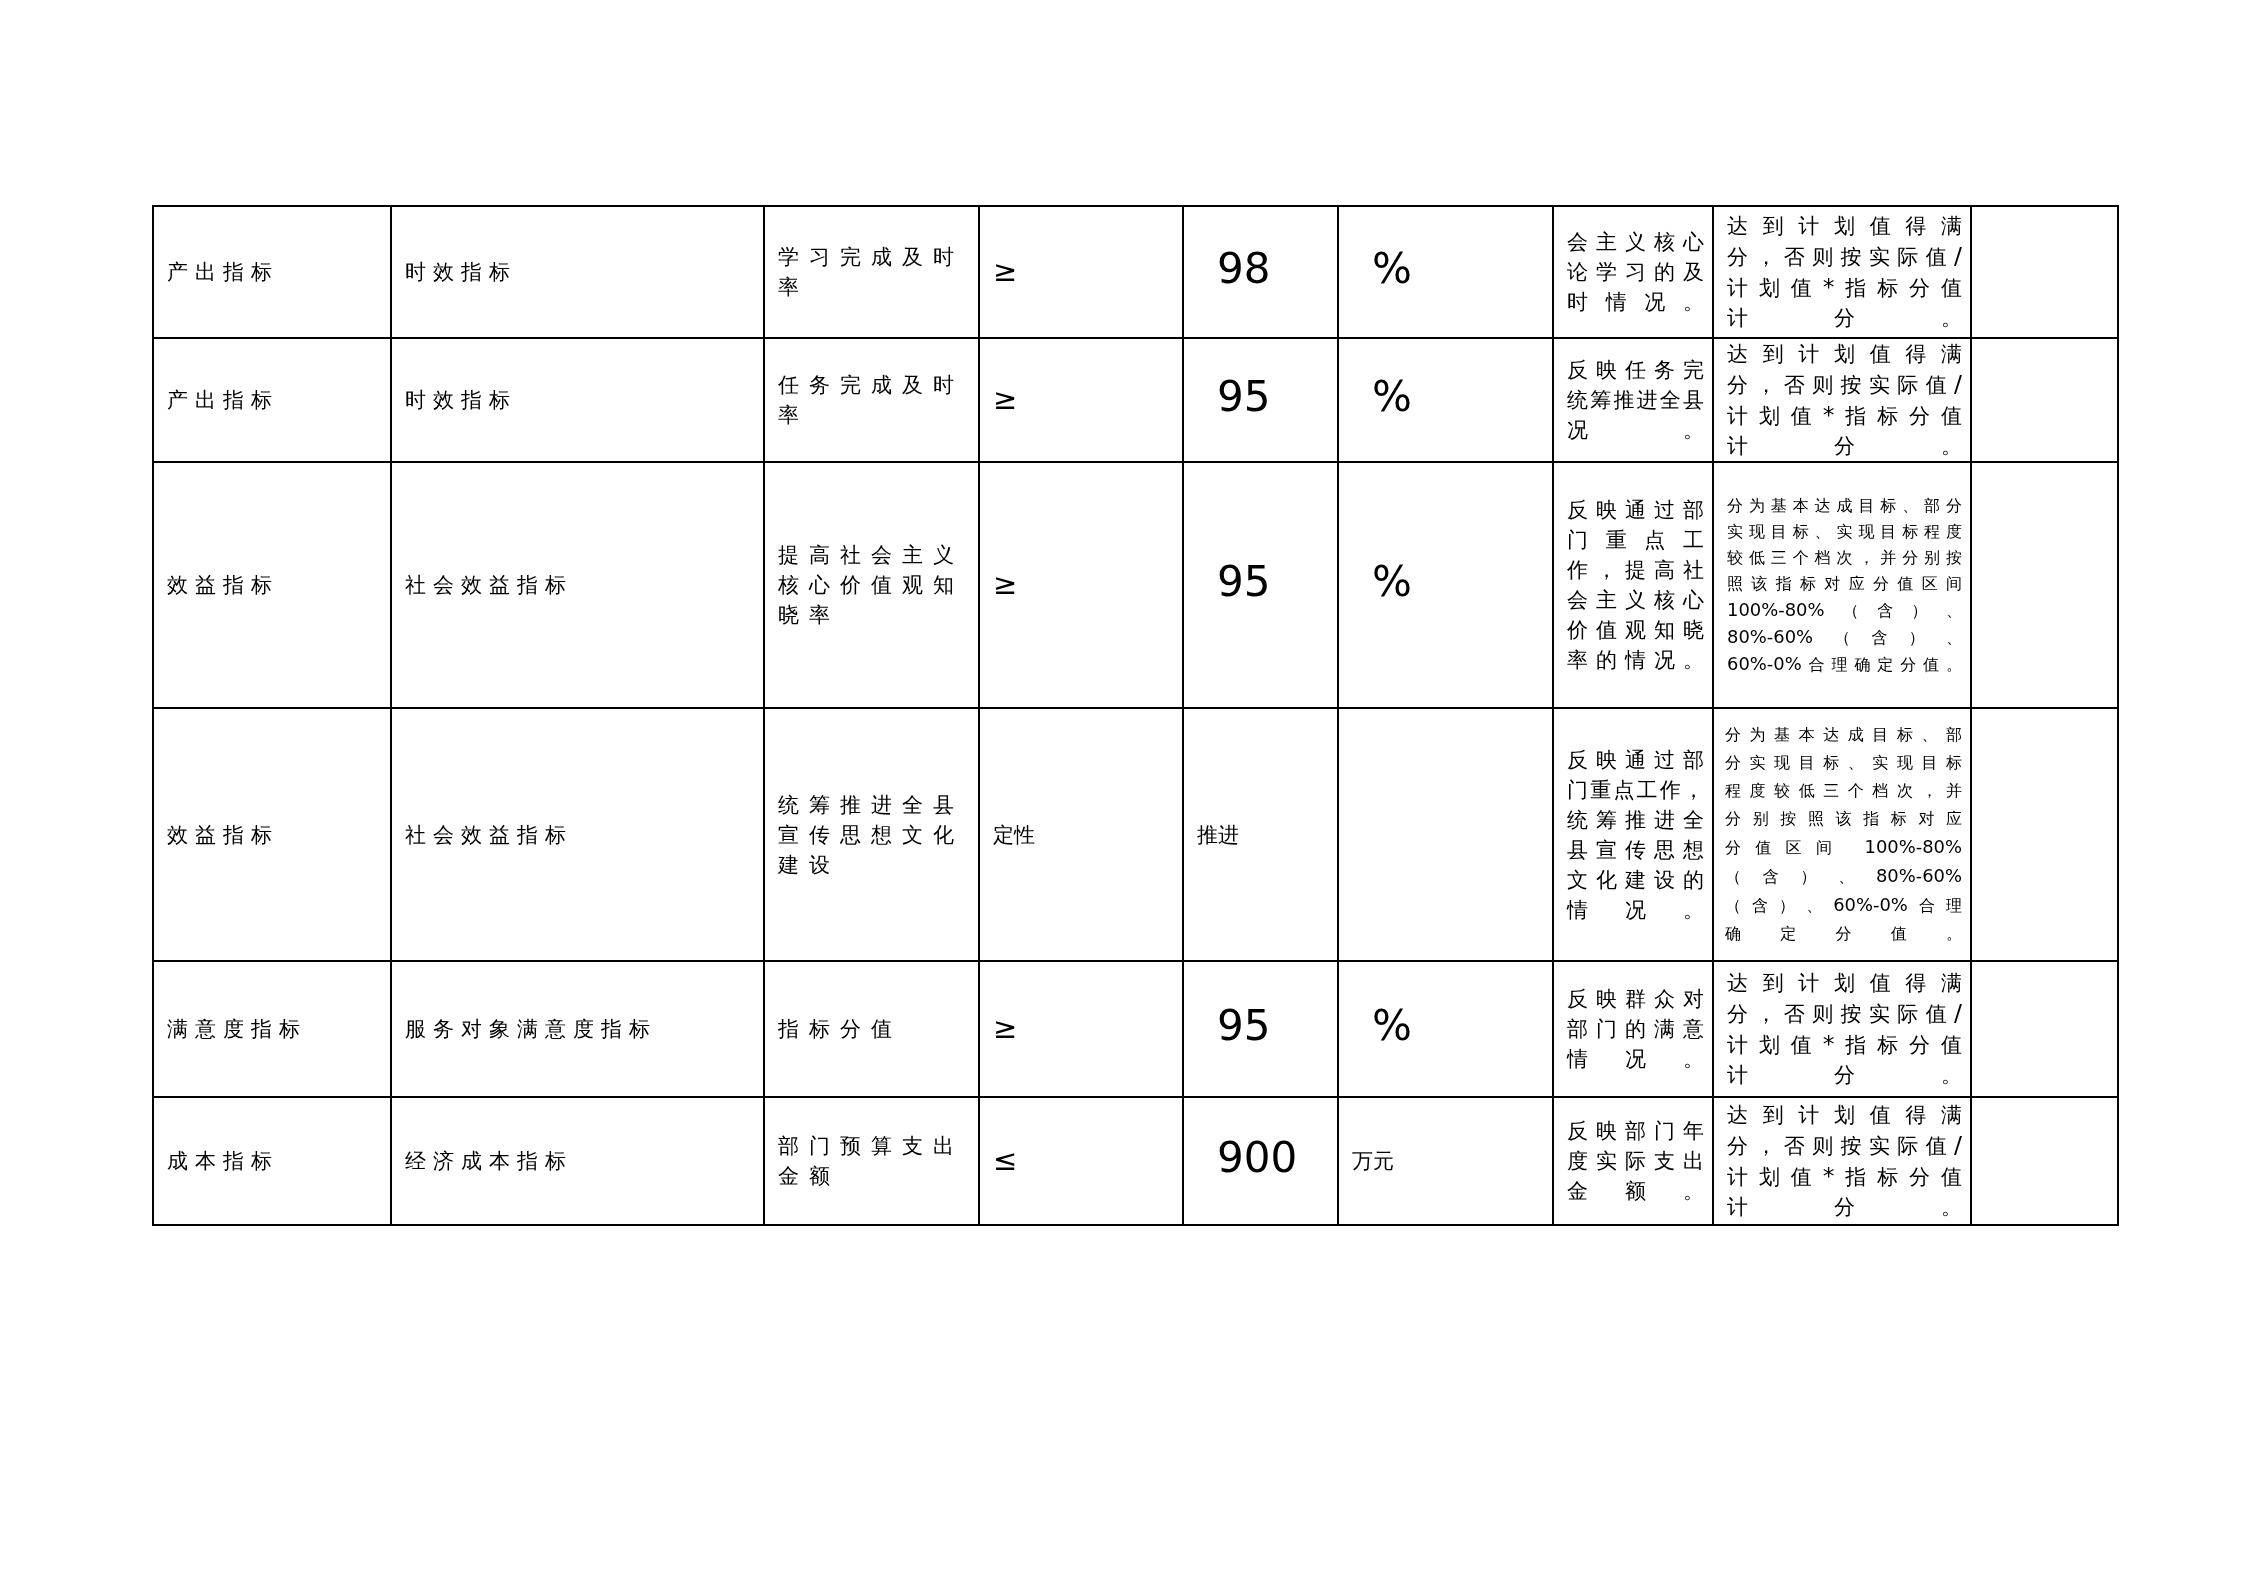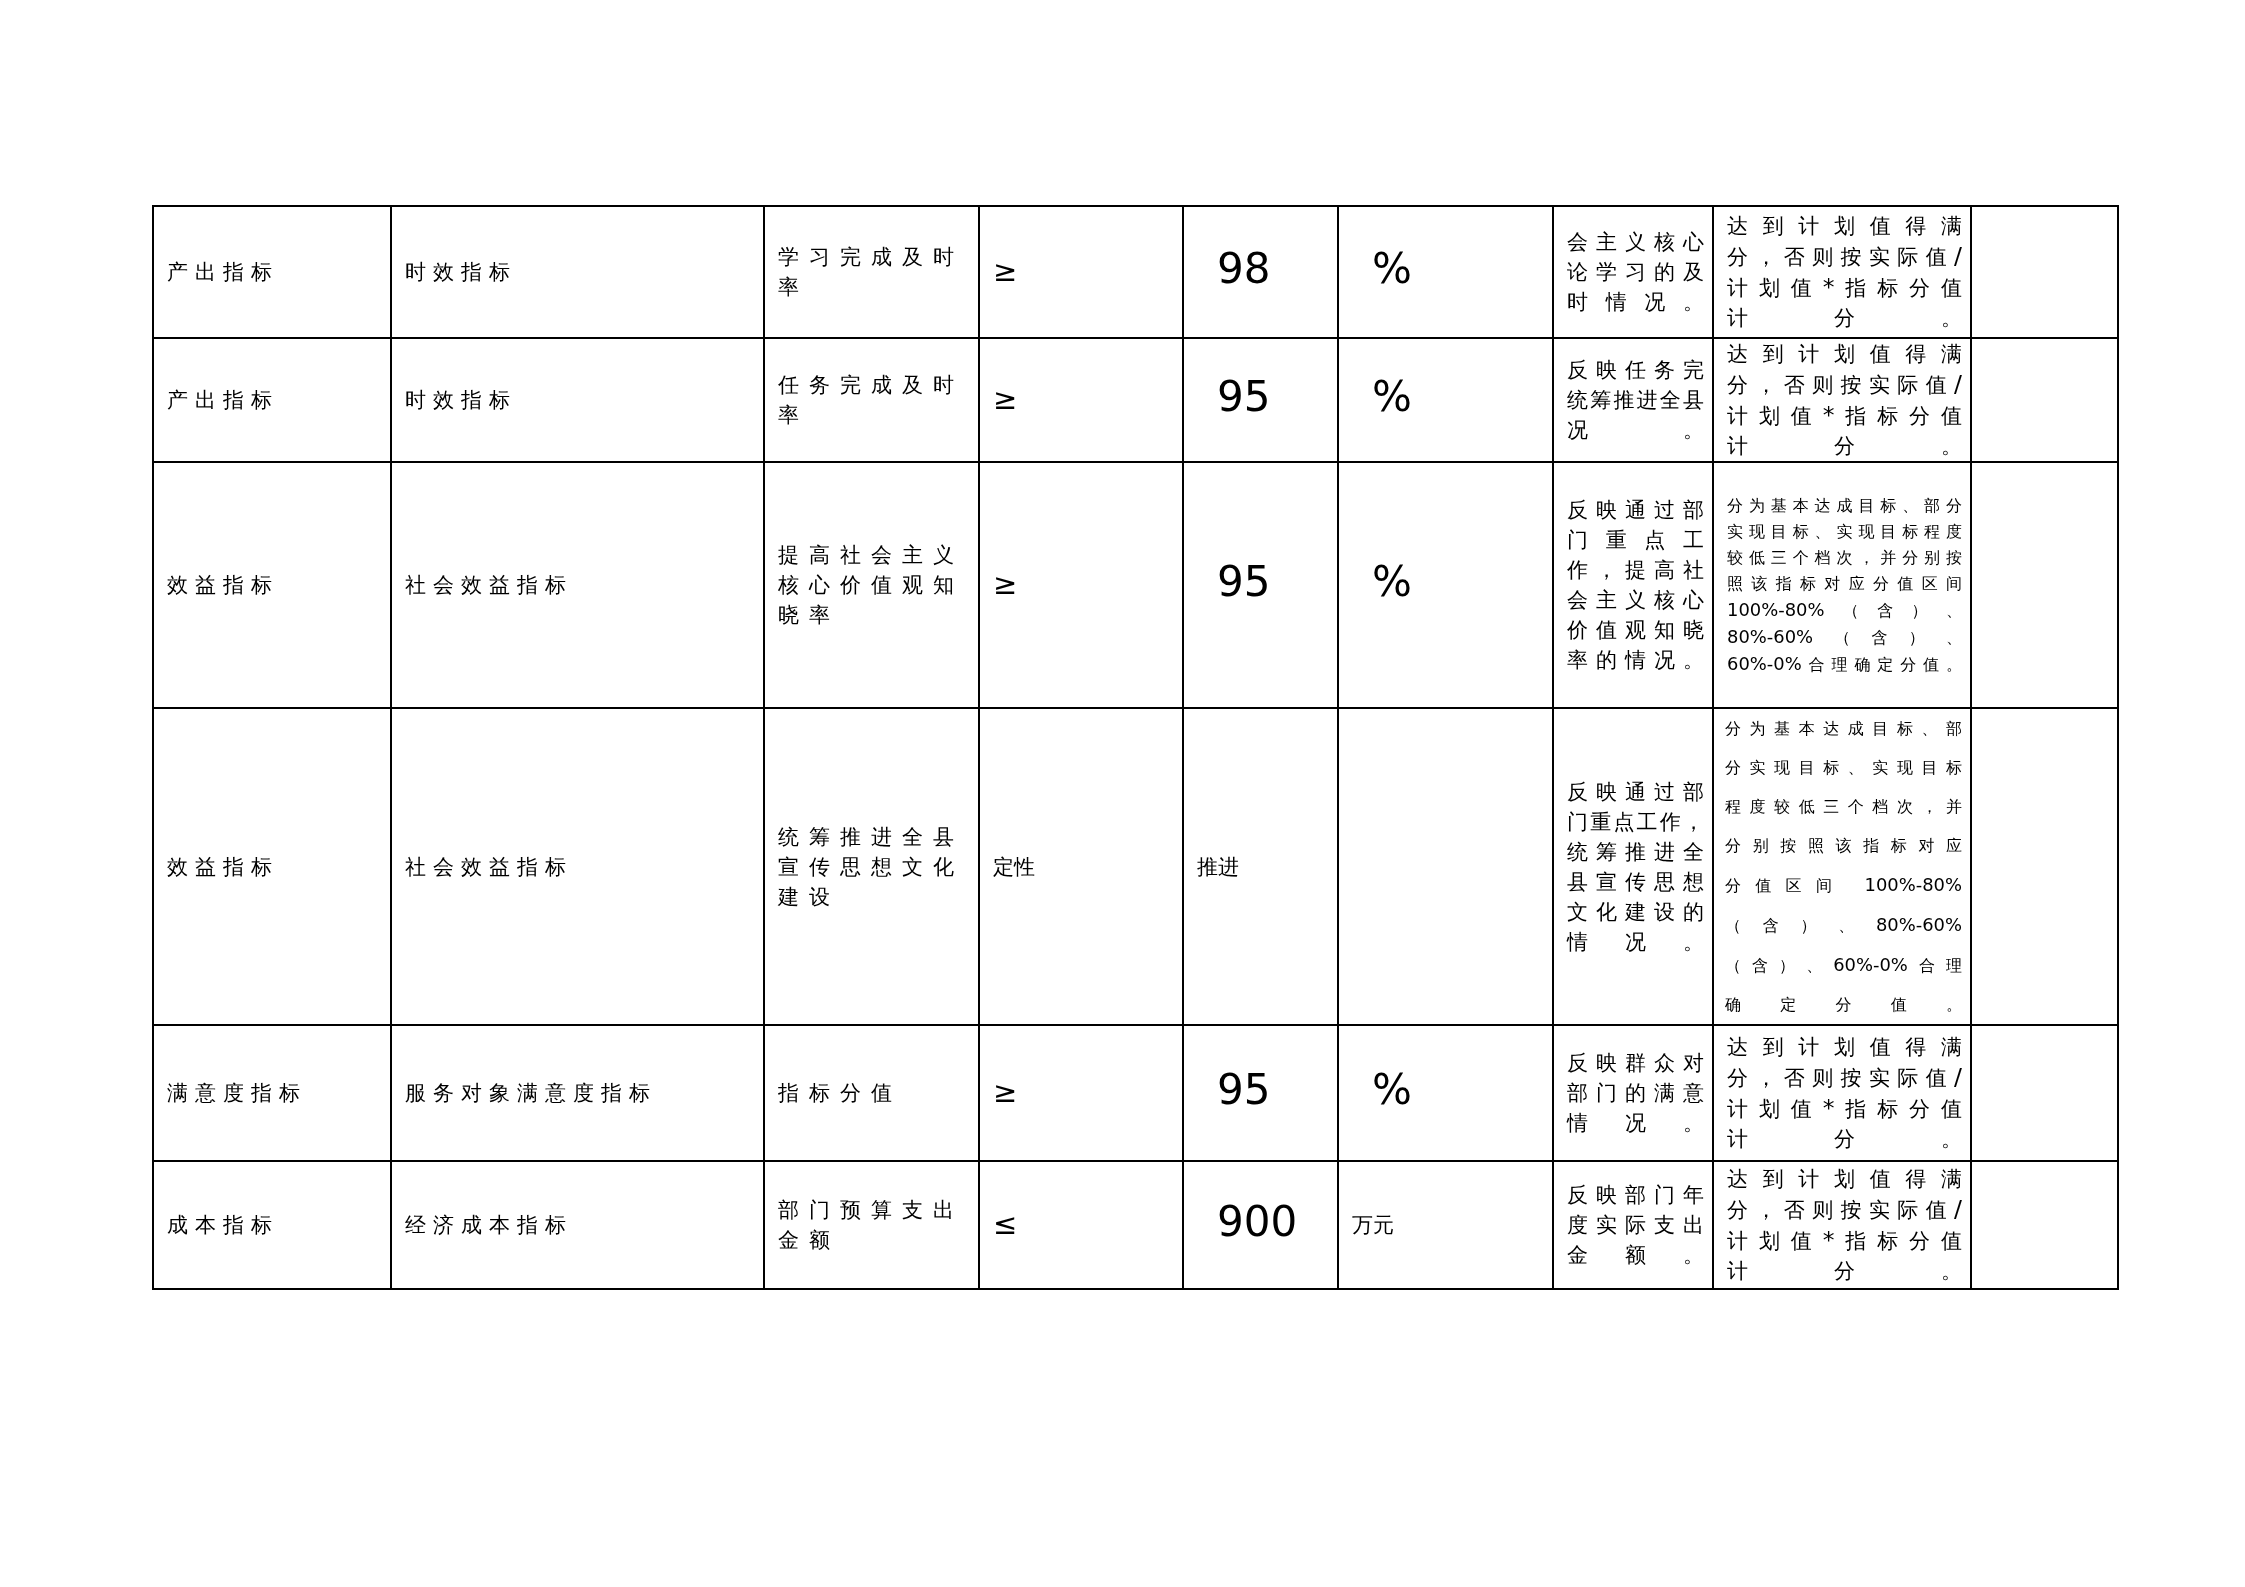--- a/index.html
+++ b/index.html
@@ -51,21 +51,21 @@
   }
 
   
   td.c-scor {
     white-space: pre-wrap;
     text-align: justify;
     text-align-last: justify;
     line-height: 29px;
     padding: 0 11px;
   }
-  td.c-scor.sm { font-size: 16px; line-height: 39px; padding-left: 11px; }
+  td.c-scor.sm { font-size: 16px; line-height: 28px; padding-left: 11px; }
   td.c-scor.xs { font-size: 16px; line-height: 26px; }
 
   
   .num { font-family: "DejaVu Sans", "Liberation Sans", sans-serif; }
   td.c-scor .num { font-size: 1.12em; }
   td.c-val .num, td.c-unit .num { font-size: 42px; letter-spacing: 0; margin-left: 20px; }
   td.c-comp .num { font-size: 29px; font-weight: 500; }
 </style>
 </head>
 <body>

